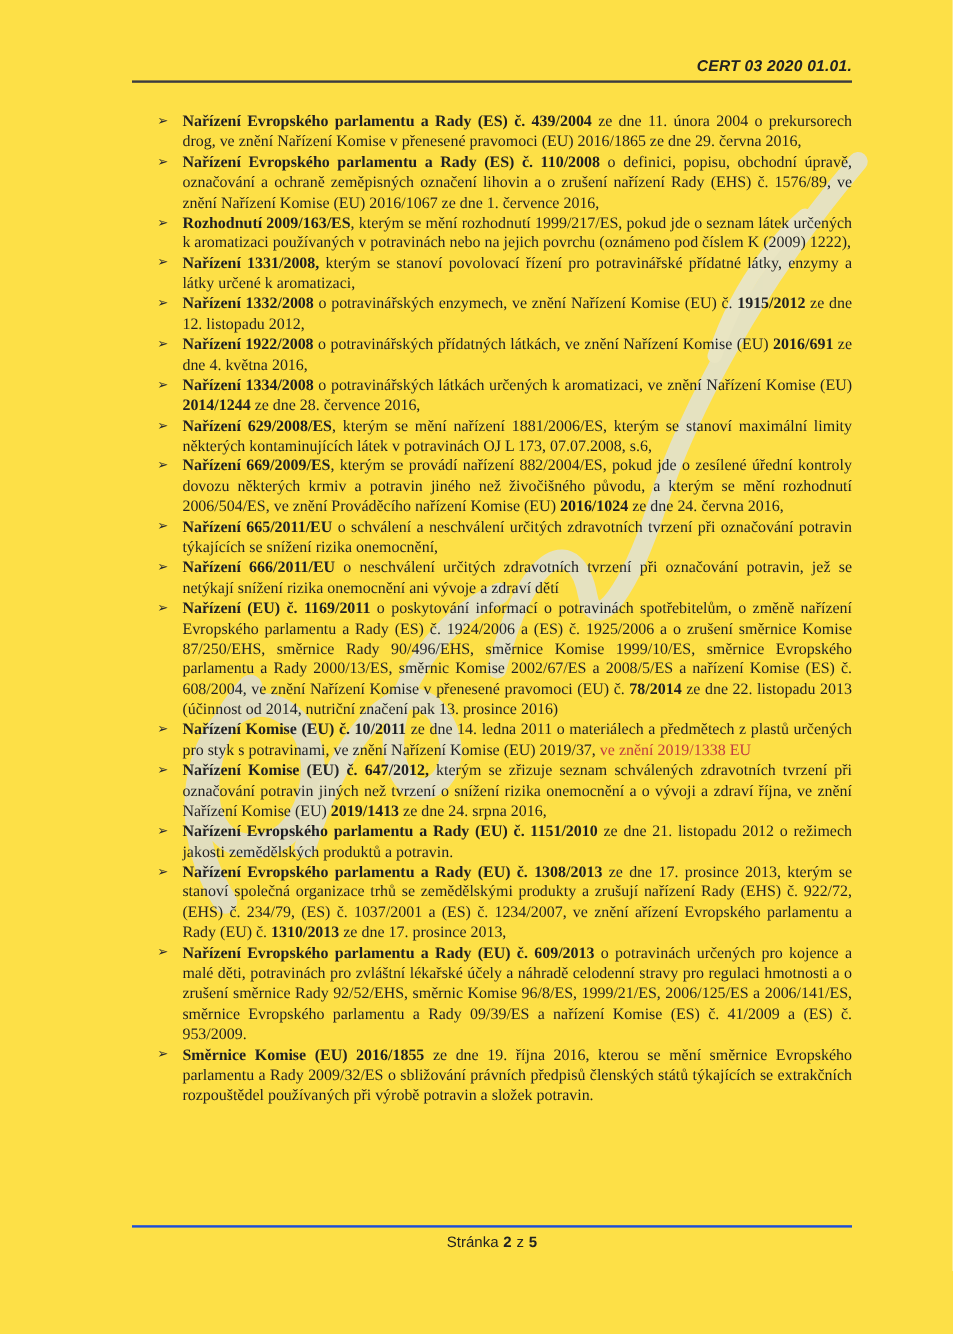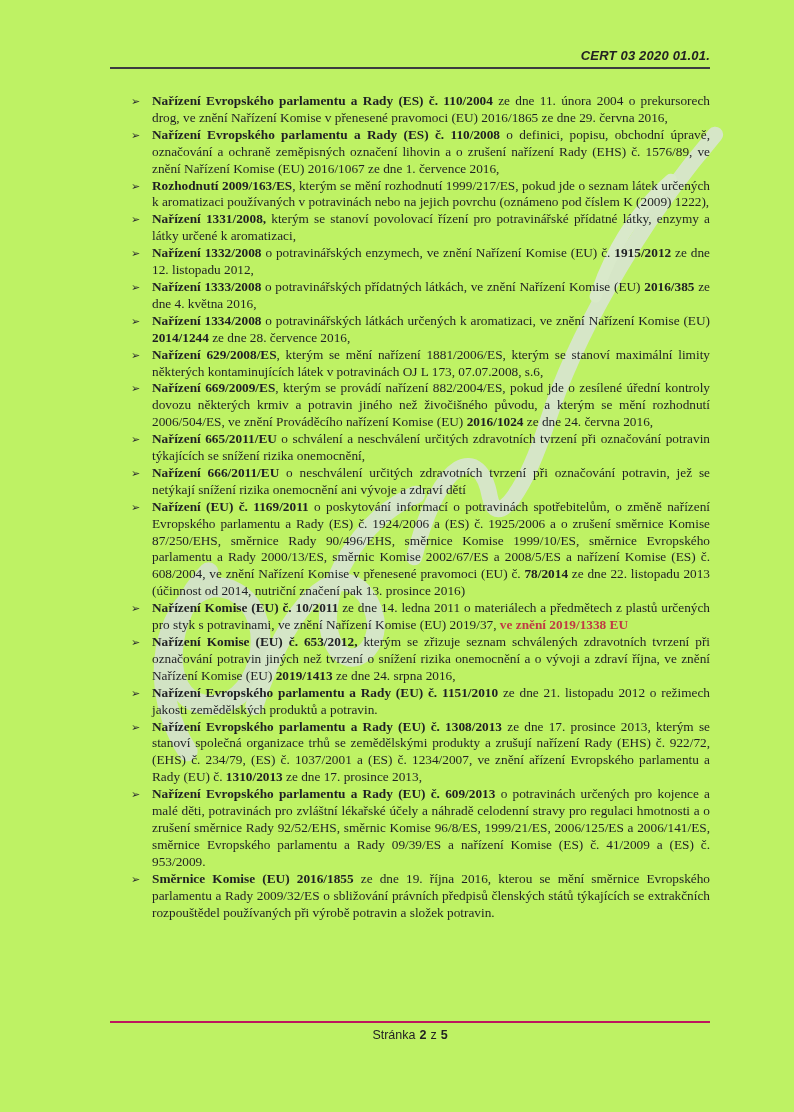--- a/index.html
+++ b/index.html
@@ -1,39 +1,39 @@
 <!DOCTYPE html>
 <html><head>
 <meta charset="utf-8">
 <style>
   html,body{margin:0;padding:0;background:#ffffff;}
   body{width:794px;height:1112px;overflow:hidden;position:relative;
        font-family:"Liberation Serif", serif;color:#1f1f23;}
-  .page{position:absolute;inset:0;background:#bef264;}
+  .page{position:absolute;inset:0;background:#fde047;}
 
   
   .watermark{position:absolute;left:-70px;top:400px;z-index:0;pointer-events:none;
              transform:rotate(-27deg);transform-origin:left top;opacity:.75;}
 
   .content{position:absolute;left:110px;right:84px;top:0;z-index:1;}
 
   .doc-header{padding-top:46px;border-bottom:2px solid #3c3c40;padding-bottom:3px;
               text-align:right;}
   .doc-code{font-family:"Liberation Sans", sans-serif;font-style:italic;font-weight:700;
             font-size:13px;letter-spacing:.2px;color:#222;}
 
   .reg-list{padding-top:24px;}
   .list-item{position:relative;padding-left:42px;text-align:justify;
              font-size:13.3px;line-height:16.9px;color:#1f1f23;}
   .bullet{position:absolute;left:21px;top:0;font-size:11px;color:#2a2a2e;}
   .bold{font-weight:700;}
-  .red{color:#bf3a44;font-weight:700;}
+  .red{color:#bf3a44;font-weight:400;}
 
   .doc-footer{position:absolute;left:110px;right:84px;top:1021px;z-index:1;
-              border-top:2px solid #be185d;text-align:center;padding-top:5px;
+              border-top:2px solid #1d4ed8;text-align:center;padding-top:5px;
               font-family:"Liberation Sans", sans-serif;font-size:12.5px;color:#222;}
   .doc-footer .pg{font-weight:700;}
   .doc-footer span{padding:0 2px;}
 </style>
 </head>
 <body>
 
 <div class="page">
 
   <svg class="watermark" width="900" height="560" viewBox="0 0 900 560" fill="none">
@@ -42,34 +42,34 @@
     <path d="M360 360 C 430 280, 470 290, 455 340 C 445 375, 490 350, 540 300 C 600 240, 700 170, 820 120" stroke="#dee3e9" stroke-width="16" stroke-linecap="round"></path>
     <path d="M640 210 C 680 170, 720 150, 760 140" stroke="#e3e7ec" stroke-width="12" stroke-linecap="round"></path>
   </svg>
 
   <div class="content">
     <div class="doc-header">
       <span class="doc-code">CERT 03 2020 01.01.</span>
     </div>
 
     <div class="reg-list">
-        <div class="list-item"><span class="bullet">➢</span><span class="bold">Nařízení Evropského parlamentu a Rady (ES) č. 110/2004</span><span> ze dne 11. února 2004 o prekursorech drog, ve znění Nařízení Komise v přenesené pravomoci (EU) 2016/1865 ze dne 29. června 2016,</span></div>
+        <div class="list-item"><span class="bullet">➢</span><span class="bold">Nařízení Evropského parlamentu a Rady (ES) č. 439/2004</span><span> ze dne 11. února 2004 o prekursorech drog, ve znění Nařízení Komise v přenesené pravomoci (EU) 2016/1865 ze dne 29. června 2016,</span></div>
         <div class="list-item"><span class="bullet">➢</span><span class="bold">Nařízení Evropského parlamentu a Rady (ES) č. 110/2008</span><span> o definici, popisu, obchodní úpravě, označování a ochraně zeměpisných označení lihovin a o zrušení nařízení Rady (EHS) č. 1576/89, ve znění Nařízení Komise (EU) 2016/1067 ze dne 1. července 2016,</span></div>
         <div class="list-item"><span class="bullet">➢</span><span class="bold">Rozhodnutí 2009/163/ES</span><span>, kterým se mění rozhodnutí 1999/217/ES, pokud jde o seznam látek určených k aromatizaci používaných v potravinách nebo na jejich povrchu (oznámeno pod číslem K (2009) 1222),</span></div>
         <div class="list-item"><span class="bullet">➢</span><span class="bold">Nařízení 1331/2008,</span><span> kterým se stanoví povolovací řízení pro potravinářské přídatné látky, enzymy a látky určené k aromatizaci,</span></div>
         <div class="list-item"><span class="bullet">➢</span><span class="bold">Nařízení 1332/2008</span><span> o potravinářských enzymech, ve znění Nařízení Komise (EU) č. </span><span class="bold">1915/2012</span><span> ze dne 12. listopadu 2012,</span></div>
-        <div class="list-item"><span class="bullet">➢</span><span class="bold">Nařízení 1333/2008</span><span> o potravinářských přídatných látkách, ve znění Nařízení Komise (EU) </span><span class="bold">2016/385</span><span> ze dne 4. května 2016,</span></div>
+        <div class="list-item"><span class="bullet">➢</span><span class="bold">Nařízení 1922/2008</span><span> o potravinářských přídatných látkách, ve znění Nařízení Komise (EU) </span><span class="bold">2016/691</span><span> ze dne 4. května 2016,</span></div>
         <div class="list-item"><span class="bullet">➢</span><span class="bold">Nařízení 1334/2008</span><span> o potravinářských látkách určených k aromatizaci, ve znění Nařízení Komise (EU) </span><span class="bold">2014/1244</span><span> ze dne 28. července 2016,</span></div>
         <div class="list-item"><span class="bullet">➢</span><span class="bold">Nařízení 629/2008/ES</span><span>, kterým se mění nařízení 1881/2006/ES, kterým se stanoví maximální limity některých kontaminujících látek v potravinách OJ L 173, 07.07.2008, s.6,</span></div>
         <div class="list-item"><span class="bullet">➢</span><span class="bold">Nařízení 669/2009/ES</span><span>, kterým se provádí nařízení 882/2004/ES, pokud jde o zesílené úřední kontroly dovozu některých krmiv a potravin jiného než živočišného původu, a kterým se mění rozhodnutí 2006/504/ES, ve znění Prováděcího nařízení Komise (EU) </span><span class="bold">2016/1024</span><span> ze dne 24. června 2016,</span></div>
         <div class="list-item"><span class="bullet">➢</span><span class="bold">Nařízení 665/2011/EU</span><span> o schválení a neschválení určitých zdravotních tvrzení při označování potravin týkajících se snížení rizika onemocnění,</span></div>
         <div class="list-item"><span class="bullet">➢</span><span class="bold">Nařízení 666/2011/EU</span><span> o neschválení určitých zdravotních tvrzení při označování potravin, jež se netýkají snížení rizika onemocnění ani vývoje a zdraví dětí</span></div>
         <div class="list-item"><span class="bullet">➢</span><span class="bold">Nařízení (EU) č. 1169/2011</span><span> o poskytování informací o potravinách spotřebitelům, o změně nařízení Evropského parlamentu a Rady (ES) č. 1924/2006 a (ES) č. 1925/2006 a o zrušení směrnice Komise 87/250/EHS, směrnice Rady 90/496/EHS, směrnice Komise 1999/10/ES, směrnice Evropského parlamentu a Rady 2000/13/ES, směrnic Komise 2002/67/ES a 2008/5/ES a nařízení Komise (ES) č. 608/2004, ve znění Nařízení Komise v přenesené pravomoci (EU) č. </span><span class="bold">78/2014</span><span> ze dne 22. listopadu 2013 (účinnost od 2014, nutriční značení pak 13. prosince 2016)</span></div>
         <div class="list-item"><span class="bullet">➢</span><span class="bold">Nařízení Komise (EU) č. 10/2011</span><span> ze dne 14. ledna 2011 o materiálech a předmětech z plastů určených pro styk s potravinami, ve znění Nařízení Komise (EU) 2019/37, </span><span class="bold red">ve znění 2019/1338 EU</span></div>
-        <div class="list-item"><span class="bullet">➢</span><span class="bold">Nařízení Komise (EU) č. 653/2012,</span><span> kterým se zřizuje seznam schválených zdravotních tvrzení při označování potravin jiných než tvrzení o snížení rizika onemocnění a o vývoji a zdraví října, ve znění Nařízení Komise (EU) </span><span class="bold">2019/1413</span><span> ze dne 24. srpna 2016,</span></div>
+        <div class="list-item"><span class="bullet">➢</span><span class="bold">Nařízení Komise (EU) č. 647/2012,</span><span> kterým se zřizuje seznam schválených zdravotních tvrzení při označování potravin jiných než tvrzení o snížení rizika onemocnění a o vývoji a zdraví října, ve znění Nařízení Komise (EU) </span><span class="bold">2019/1413</span><span> ze dne 24. srpna 2016,</span></div>
         <div class="list-item"><span class="bullet">➢</span><span class="bold">Nařízení Evropského parlamentu a Rady (EU) č. 1151/2010</span><span> ze dne 21. listopadu 2012 o režimech jakosti zemědělských produktů a potravin.</span></div>
         <div class="list-item"><span class="bullet">➢</span><span class="bold">Nařízení Evropského parlamentu a Rady (EU) č. 1308/2013</span><span> ze dne 17. prosince 2013, kterým se stanoví společná organizace trhů se zemědělskými produkty a zrušují nařízení Rady (EHS) č. 922/72, (EHS) č. 234/79, (ES) č. 1037/2001 a (ES) č. 1234/2007, ve znění ařízení Evropského parlamentu a Rady (EU) č. </span><span class="bold">1310/2013</span><span> ze dne 17. prosince 2013,</span></div>
         <div class="list-item"><span class="bullet">➢</span><span class="bold">Nařízení Evropského parlamentu a Rady (EU) č. 609/2013</span><span> o potravinách určených pro kojence a malé děti, potravinách pro zvláštní lékařské účely a náhradě celodenní stravy pro regulaci hmotnosti a o zrušení směrnice Rady 92/52/EHS, směrnic Komise 96/8/ES, 1999/21/ES, 2006/125/ES a 2006/141/ES, směrnice Evropského parlamentu a Rady 09/39/ES a nařízení Komise (ES) č. 41/2009 a (ES) č. 953/2009.</span></div>
         <div class="list-item"><span class="bullet">➢</span><span class="bold">Směrnice Komise (EU) 2016/1855</span><span> ze dne 19. října 2016, kterou se mění směrnice Evropského parlamentu a Rady 2009/32/ES o sbližování právních předpisů členských států týkajících se extrakčních rozpouštědel používaných při výrobě potravin a složek potravin.</span></div>
       </div>
   </div>
 
   <div class="doc-footer">
     <span>Stránka</span><span class="pg">2</span><span>z</span><span class="pg">5</span>
   </div>

